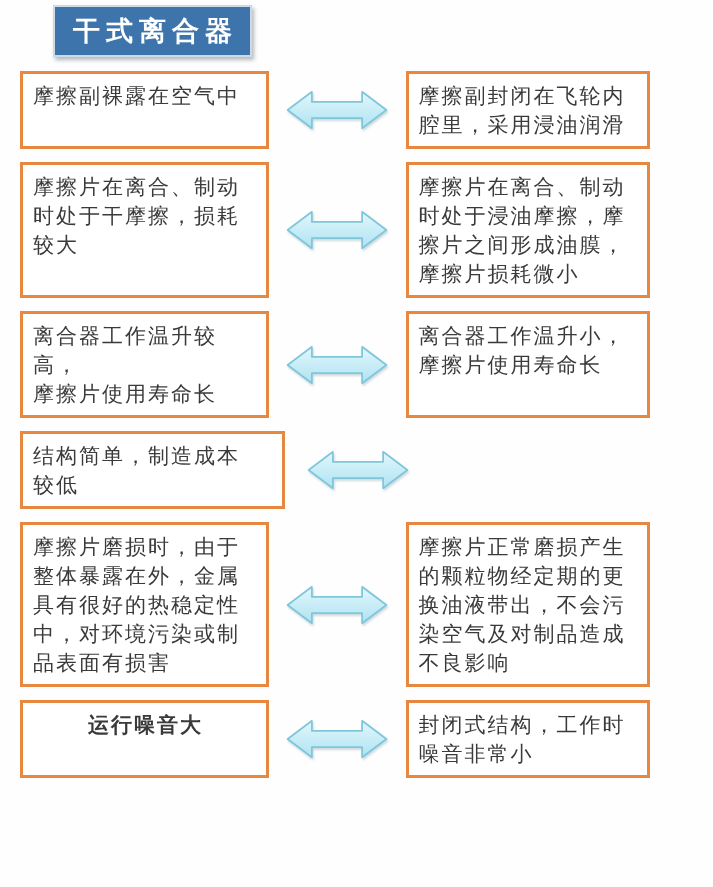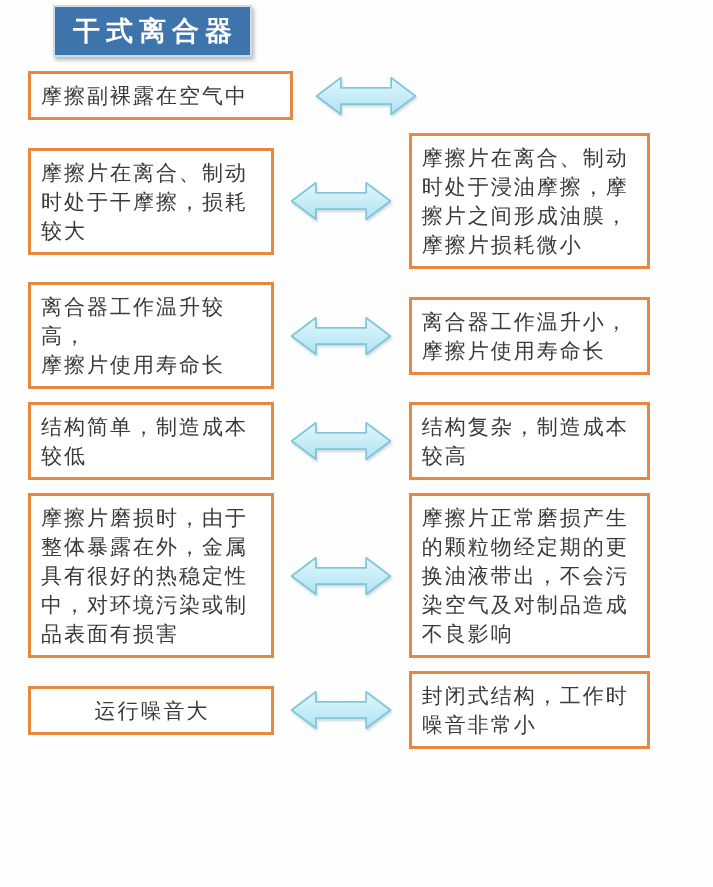--- a/index.html
+++ b/index.html
@@ -39,35 +39,34 @@
     border:2px solid var(--header_border);
     box-shadow:2px 3px 4px rgba(90,100,110,0.45);
     font-size:27px;font-weight:bold;
     letter-spacing:6px;
     padding:6px 12px 6px 18px;
     white-space:nowrap;
     text-align:center;
   }
   .rows{display:flex;flex-direction:column;}
   .row{
-    display:flex;align-items:center;
+    display:flex;
     margin-bottom:13px;
-    margin-left:8px;
   }
   .box{
     border:3px solid var(--box_border);
     background:var(--box_bg);
     font-size:21px;
     line-height:29px;
     letter-spacing:2px;
     padding:7px 8px 7px 10px;
     white-space:pre-line;
     width:100%;
   }
-  .box.center{text-align:center;}
+  .box.center{text-align:center;font-weight:bold;}
   .arrow-wrap{width:145px;display:flex;justify-content:center;align-items:center;}
   .arrow-wrap svg{display:block;filter:drop-shadow(1px 2px 1px rgba(120,150,160,0.35));}
 </style>
 </head>
 <body>
 
 <div class="page">
   <div class="header-row">
     <div class="col-left">
       <div class="header">干式离合器</div>
@@ -83,20 +82,24 @@
       <svg width="104" height="46" viewBox="0 0 120 50" aria-hidden="true">
         <defs>
           <linearGradient id="ag" x1="0" y1="0" x2="0" y2="1">
             <stop offset="0" stop-color="#e2f7fc"></stop>
             <stop offset="1" stop-color="#aee3f2"></stop>
           </linearGradient>
         </defs>
         <path d="M3 25 L31 4 L31 15.5 L89 15.5 L89 4 L117 25 L89 46 L89 34.5 L31 34.5 L31 46 Z" fill="url(#ag)" stroke="#7fc6db" stroke-width="2" stroke-linejoin="round"></path>
       </svg>
     </div>
+    <div class="col-right">
+      <div class="box right">摩擦副封闭在飞轮内
+腔里，采用浸油润滑</div>
+    </div>
   </div>
 
   <div class="row">
     <div class="col-left">
       <div class="box left">摩擦片在离合、制动
 时处于干摩擦，损耗
 较大</div>
     </div>
     <div class="arrow-wrap">
       <svg width="104" height="46" viewBox="0 0 120 50" aria-hidden="true">
@@ -147,24 +150,20 @@
     <div class="arrow-wrap">
       <svg width="104" height="46" viewBox="0 0 120 50" aria-hidden="true">
         <defs>
           <linearGradient id="ag" x1="0" y1="0" x2="0" y2="1">
             <stop offset="0" stop-color="#e2f7fc"></stop>
             <stop offset="1" stop-color="#aee3f2"></stop>
           </linearGradient>
         </defs>
         <path d="M3 25 L31 4 L31 15.5 L89 15.5 L89 4 L117 25 L89 46 L89 34.5 L31 34.5 L31 46 Z" fill="url(#ag)" stroke="#7fc6db" stroke-width="2" stroke-linejoin="round"></path>
       </svg>
-    </div>
-    <div class="col-right">
-      <div class="box right">结构复杂，制造成本
-较高</div>
     </div>
   </div>
 
   <div class="row">
     <div class="col-left">
       <div class="box left">摩擦片磨损时，由于
 整体暴露在外，金属
 具有很好的热稳定性
 中，对环境污染或制
 品表面有损害</div>

